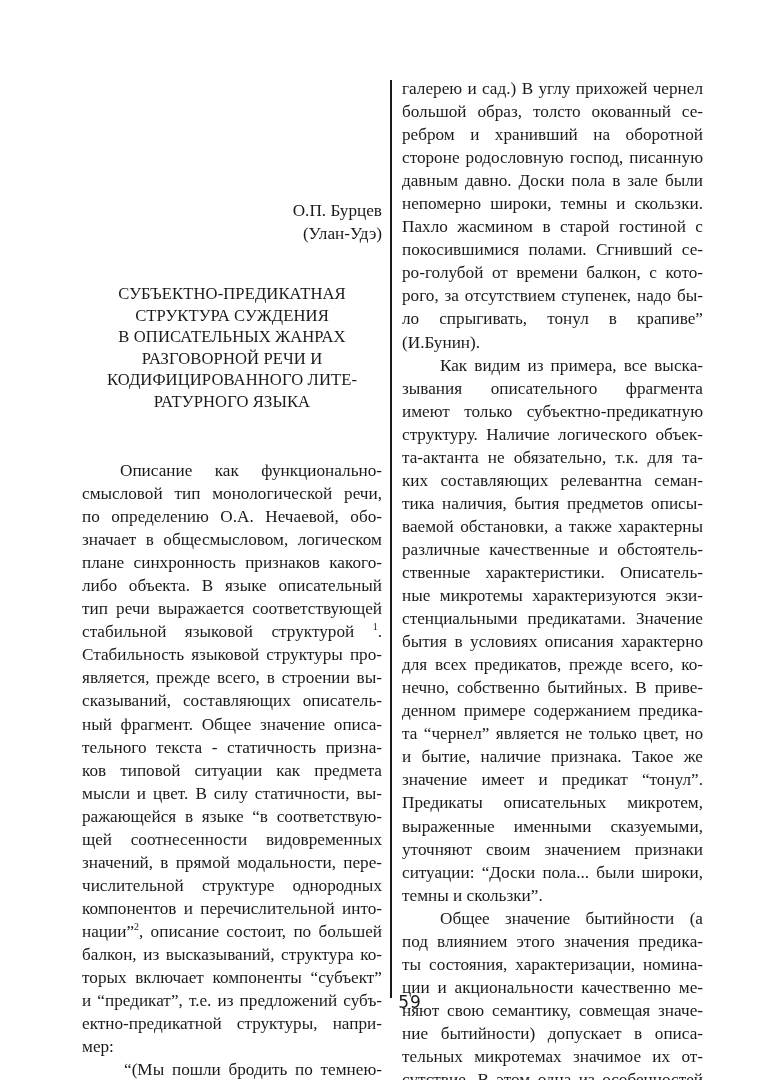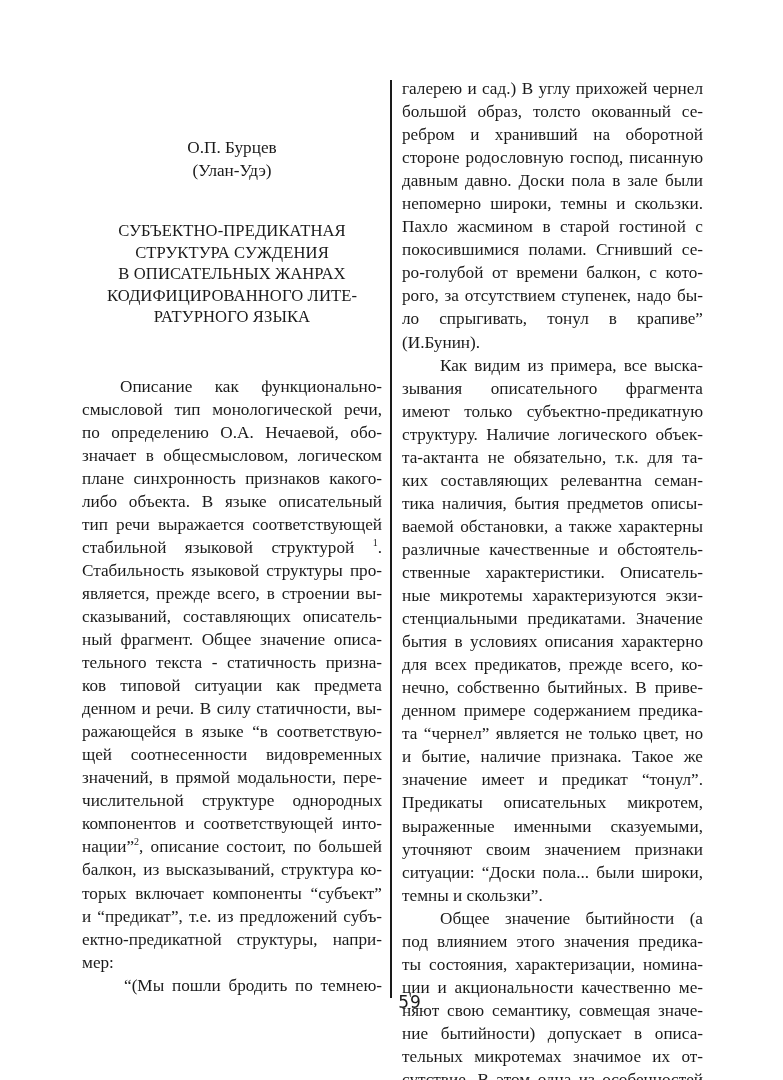--- a/index.html
+++ b/index.html
@@ -3,21 +3,21 @@
   <meta charset="utf-8">
   <style>
     html, body { margin: 0; padding: 0; background: #ffffff; }
     body { width: 783px; height: 1080px; position: relative; overflow: hidden;
       font-family: "Liberation Serif", "DejaVu Serif", serif; color: #1a1a1a; }
     .page { position: absolute; left: 0; top: 0; width: 783px; height: 1080px; background: #fff; }
     .col { position: absolute; font-size: 17.2px; line-height: 23.05px; }
     .col-left { left: 82px; top: 84px; width: 300px; }
     .col-right { left: 402px; top: 77px; width: 301px; }
     .divider { position: absolute; left: 390px; top: 80px; width: 1.5px; height: 918px; background: #1a1a1a; }
-    .author-block { text-align: center; margin-top: 52px; padding-right: 0; }
+    .author-block { text-align: right; margin-top: 115px; padding-right: 0; }
     .author-block div { line-height: 23px; }
     .title { margin-top: 38px; font-weight: normal; text-align: center; font-size: 16.6px; line-height: 21.5px; letter-spacing: 0.1px; }
     .title div { white-space: nowrap; }
     .body-text { margin-top: 47px; text-align: justify; }
     .line { display: block; white-space: nowrap; text-align: justify; text-align-last: justify; height: 23.05px; }
     .line.last { text-align-last: left; }
     .indent { padding-left: 38px; }
     .quote-indent { padding-left: 42px; }
     sup { font-size: 10px; line-height: 0; vertical-align: super; }
     .page-number { position: absolute; left: 390px; top: 992px; width: 40px; text-align: center;
@@ -33,45 +33,46 @@
   <div class="col col-left">
     <div class="author-block">
       <div>О.П. Бурцев</div>
       <div>(Улан-Удэ)</div>
     </div>
 
     <div class="title">
       <div>СУБЪЕКТНО-ПРЕДИКАТНАЯ</div>
       <div>СТРУКТУРА СУЖДЕНИЯ</div>
       <div>В ОПИСАТЕЛЬНЫХ ЖАНРАХ</div>
+      <div>РАЗГОВОРНОЙ РЕЧИ  И</div>
       <div>КОДИФИЦИРОВАННОГО ЛИТЕ-</div>
       <div>РАТУРНОГО ЯЗЫКА</div>
     </div>
 
     <div class="body-text">
       <span class="line indent">Описание   как   функционально-</span>
       <span class="line">смысловой тип  монологической речи,</span>
       <span class="line">по  определению  О.А.  Нечаевой,  обо-</span>
       <span class="line">значает в общесмысловом, логическом</span>
       <span class="line">плане синхронность признаков какого-</span>
       <span class="line">либо  объекта.  В  языке  описательный</span>
       <span class="line">тип речи выражается соответствующей</span>
       <span class="line"><span>стабильной   языковой   структурой</span> <sup>1</sup><span>.</span></span>
       <span class="line">Стабильность языковой структуры про-</span>
       <span class="line">является, прежде всего, в строении вы-</span>
       <span class="line">сказываний,  составляющих  описатель-</span>
       <span class="line">ный фрагмент. Общее значение описа-</span>
       <span class="line">тельного  текста  -  статичность  призна-</span>
       <span class="line">ков   типовой   ситуации   как   предмета</span>
-      <span class="line">денном и речи. В силу статичности, вы-</span>
+      <span class="line">мысли и цвет. В силу статичности, вы-</span>
       <span class="line">ражающейся в языке  “в соответствую-</span>
       <span class="line">щей    соотнесенности    видовременных</span>
       <span class="line">значений, в прямой модальности, пере-</span>
       <span class="line">числительной    структуре    однородных</span>
-      <span class="line">компонентов и соответствующей инто-</span>
+      <span class="line">компонентов и перечислительной инто-</span>
       <span class="line"><span>нации”</span><sup>2</sup><span>, описание состоит, по большей</span></span>
       <span class="line">балкон,  из  высказываний,  структура  ко-</span>
       <span class="line">торых включает компоненты “субъект”</span>
       <span class="line">и “предикат”, т.е. из предложений субъ-</span>
       <span class="line">ектно-предикатной   структуры,   напри-</span>
       <span class="line last">мер:</span>
       <span class="line quote-indent">“(Мы пошли бродить по темнею-</span>
 
     </div>
   </div>

